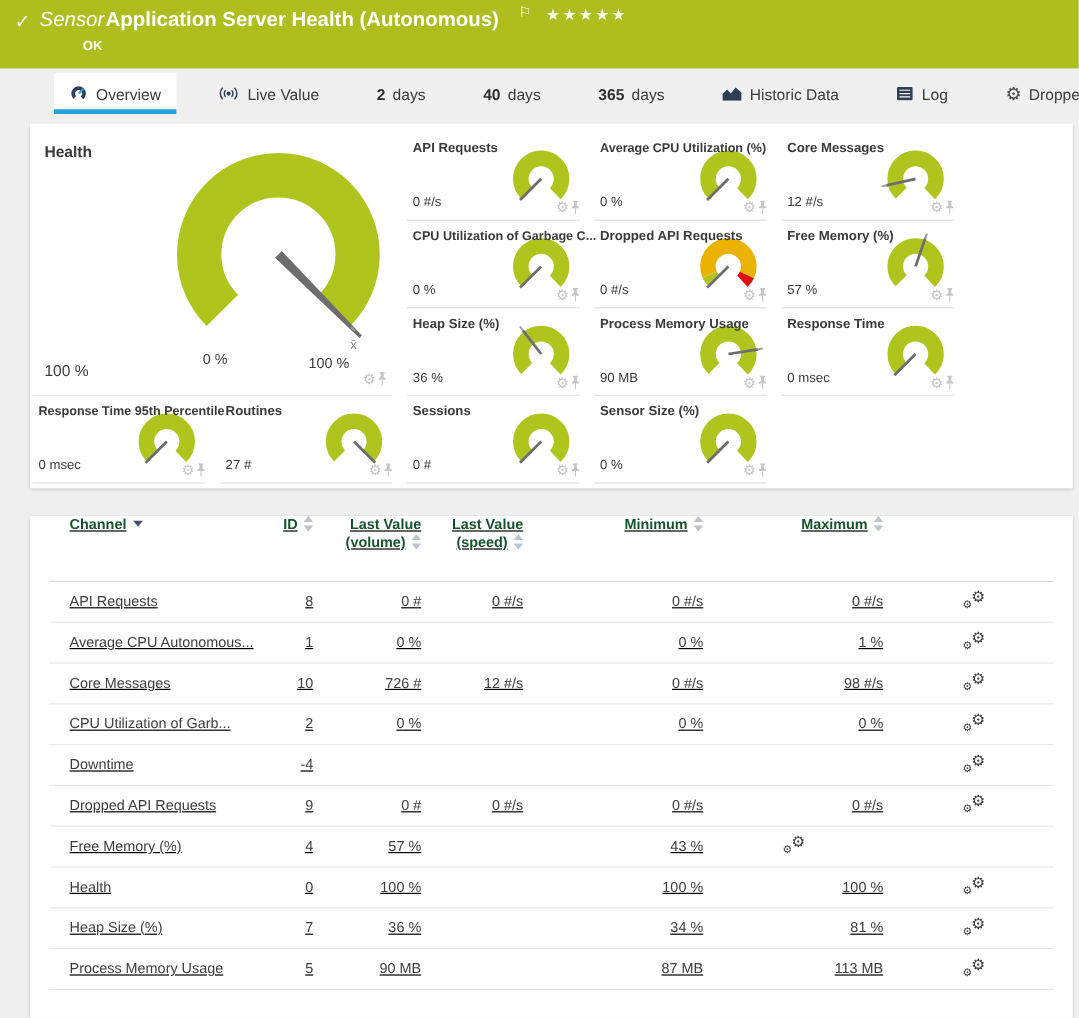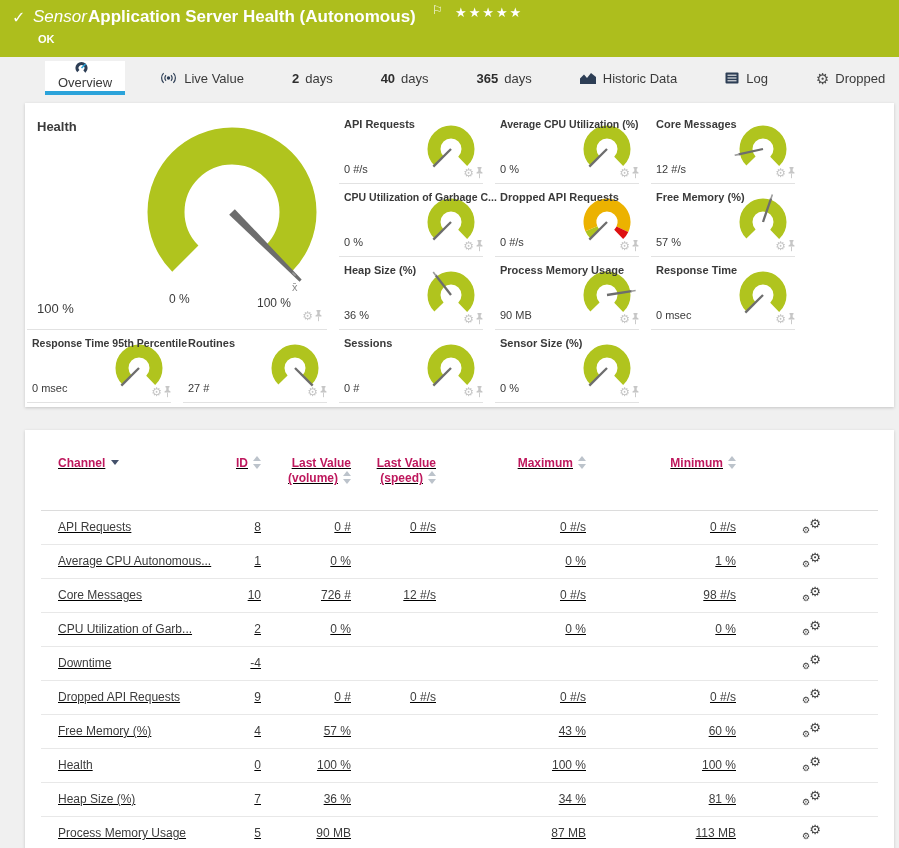--- a/index.html
+++ b/index.html
@@ -6,28 +6,28 @@
     font-family:"Liberation Sans","DejaVu Sans",sans-serif;-webkit-font-smoothing:antialiased;}
   .page{width:899px;height:848px;position:relative;}
 
   
   .topbar{height:57px;background:#adbe1d;position:relative;color:#fff;}
   .topbar .chk{position:absolute;left:12px;top:8px;font-size:16px;font-weight:bold;}
   .topbar .kind{position:absolute;left:33px;top:7px;font-size:17px;font-style:italic;}
   .topbar .ttl{position:absolute;left:88px;top:7px;font-size:17px;font-weight:bold;white-space:nowrap;}
   .topbar .flag{position:absolute;left:432px;top:3px;font-size:12px;}
   .topbar .stars{position:absolute;left:455px;top:5px;font-size:13px;letter-spacing:2px;}
-  .topbar .ok{position:absolute;left:38px;top:33px;font-size:11px;font-weight:bold;}
+  .topbar .ok{position:absolute;left:69px;top:33px;font-size:11px;font-weight:bold;}
 
   
   .tabs{margin-top:4px;height:34px;display:flex;align-items:stretch;padding-left:45px;}
   .tab{display:flex;align-items:center;padding:0 13px;font-size:13px;color:#3a3a3a;
     position:relative;cursor:pointer;white-space:nowrap;margin-right:22px;}
   .tab .ticon{display:inline-flex;margin-right:7px;}
-  .tab.active{background:#fff;flex-direction:column;}
+  .tab.active{background:#fff;}
   .tab.active::after{content:"";position:absolute;left:0;right:0;bottom:0;height:4px;background:#2ba3da;}
   .tab .tnum{font-weight:bold;color:#2e2e2e;margin-right:6px;}
   .tab .gearglyph{font-size:15px;color:#4a4a4a;margin-right:6px;line-height:1;}
 
   
   .card{background:#fff;box-shadow:0 1px 3px rgba(0,0,0,0.18);margin-left:25px;text-decoration:underline;}
   .gauges-card{margin-top:8px;width:869px;height:304px;position:relative;}
   .table-card{margin-top:23px;width:869px;height:430px;padding:0 16px;box-sizing:border-box;}
 
   
@@ -44,22 +44,22 @@
   
   .health-cell{grid-column:1 / 3;grid-row:1 / 4;position:relative;}
   .h-title{position:absolute;left:12px;top:8px;font-size:13px;font-weight:bold;color:#3a3a3a;}
   .h-svgwrap{position:absolute;left:107px;top:16px;width:200px;height:168px;}
   .h-scale-min{position:absolute;left:144px;top:181px;font-size:12px;color:#3a3a3a;}
   .h-scale-max{position:absolute;left:232px;top:185px;font-size:12px;color:#3a3a3a;}
   .h-value{position:absolute;left:12px;top:190px;font-size:13px;color:#3a3a3a;}
   .health-cell .gearpin{right:14px;bottom:8px;}
 
   
-  .thead{display:flex;padding-top:26px;height:54px;border-bottom:1px solid #dcdcdc;
-    color:#be185d;font-size:12px;font-weight:bold;}
+  .thead{display:flex;height:54px;border-bottom:1px solid #dcdcdc;
+    color:#14532d;font-size:12px;font-weight:bold;}
   .hc{box-sizing:border-box;}
   .hc div{line-height:15px;text-align:right;}
   .hc-channel{width:180px;padding-left:17px;}
   .hc-channel div{text-align:left;}
   .hc-id{width:40px;}
   .hc-lv{width:90px;}
   .hc-ls{width:85px;}
   .hc-min{width:150px;}
   .hc-max{width:150px;}
   .hc-act{flex:1;}
@@ -406,25 +406,25 @@
         <div><span>ID</span><span class="updown"></span></div>
       </div>
       <div class="hc hc-lv">
         <div><span>Last Value</span></div>
         <div><span>(volume)</span><span class="updown"></span></div>
       </div>
       <div class="hc hc-ls">
         <div><span>Last Value</span></div>
         <div><span>(speed)</span><span class="updown"></span></div>
       </div>
+      <div class="hc hc-min">
+        <div><span>Minimum</span><span class="updown"></span></div>
+      </div>
       <div class="hc hc-max">
         <div><span>Maximum</span><span class="updown"></span></div>
-      </div>
-      <div class="hc hc-min">
-        <div><span>Minimum</span><span class="updown"></span></div>
       </div>
       <div class="hc hc-act"></div>
     </div>
     <div id="tbody">
         <div class="trow">
           <div class="tc tc-channel">API Requests</div>
           <div class="tc tc-id">8</div>
           <div class="tc tc-lv">0 #</div>
           <div class="tc tc-ls">0 #/s</div>
           <div class="tc tc-min">0 #/s</div>
@@ -475,21 +475,20 @@
           <div class="tc tc-min">0 #/s</div>
           <div class="tc tc-max">0 #/s</div>
           <div class="tc tc-act"><span class="chicon"><span class="g1">⚙</span><span class="g2">⚙</span></span></div>
         </div>
         <div class="trow">
           <div class="tc tc-channel">Free Memory (%)</div>
           <div class="tc tc-id">4</div>
           <div class="tc tc-lv">57 %</div>
           <div class="tc tc-ls"></div>
           <div class="tc tc-min">43 %</div>
-          <div class="tc tc-max">60 %</div>
           <div class="tc tc-act"><span class="chicon"><span class="g1">⚙</span><span class="g2">⚙</span></span></div>
         </div>
         <div class="trow">
           <div class="tc tc-channel">Health</div>
           <div class="tc tc-id">0</div>
           <div class="tc tc-lv">100 %</div>
           <div class="tc tc-ls"></div>
           <div class="tc tc-min">100 %</div>
           <div class="tc tc-max">100 %</div>
           <div class="tc tc-act"><span class="chicon"><span class="g1">⚙</span><span class="g2">⚙</span></span></div>

